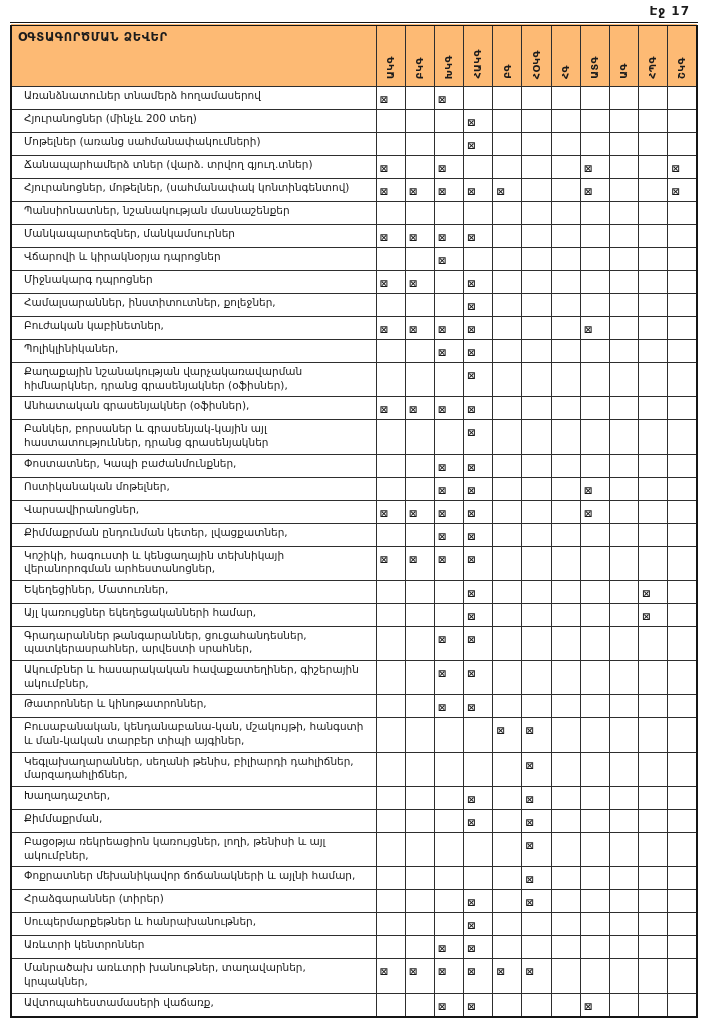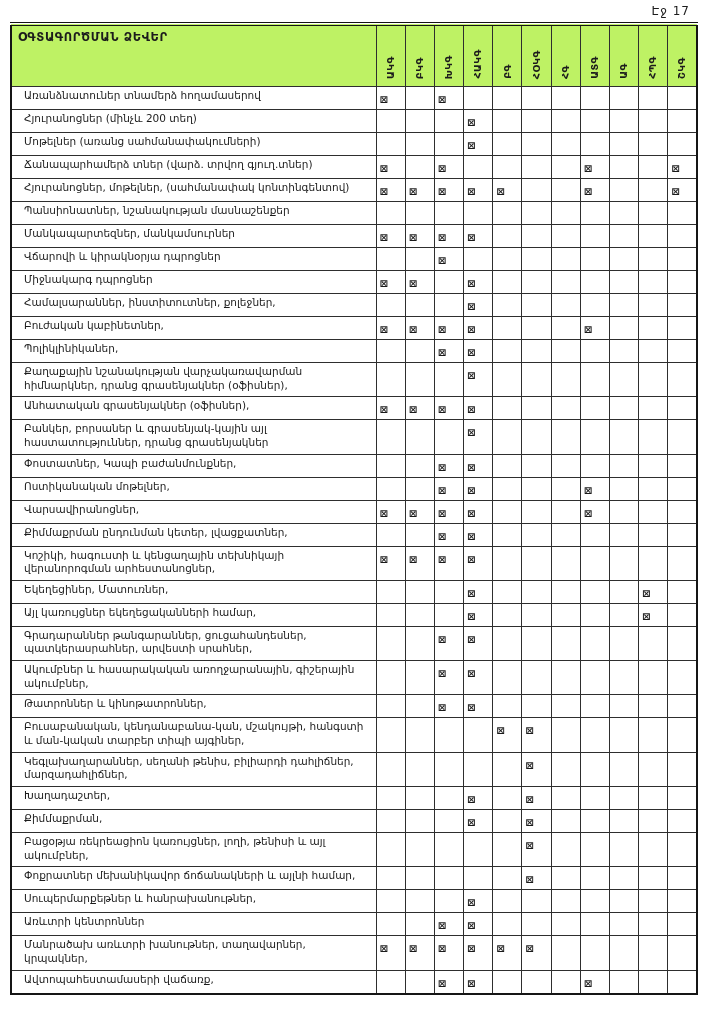--- a/index.html
+++ b/index.html
@@ -4,32 +4,32 @@
 <style>
   html,body { margin:0; padding:0; }
   body {
     width:702px; height:1023px; position:relative;
     background:#ffffff; color:#1c1c1c;
     font-family:"DejaVu Sans", sans-serif;
     overflow:hidden;
   }
   .page-label {
     position:absolute; top:4px; right:12px;
-    font-size:12px; font-weight:normal; letter-spacing:1px;
+    font-size:12px; font-weight:bold; letter-spacing:1px;
   }
   table.usage {
     position:absolute; left:10px; top:22px; width:688px;
     border-collapse:collapse; table-layout:fixed;
     border:2px solid #151515; border-top:4px double #151515;
   }
   table.usage th, table.usage td {
     border:1px solid #2e2e2e;
   }
   col.label-col { width:365px; }
-  thead th { height:52px; background:#bef264; }
+  thead th { height:52px; background:#fdba74; }
   th.title-cell {
     text-align:left; vertical-align:top;
     font-size:11.5px; font-weight:bold; letter-spacing:0.6px;
     padding:4px 6px;
   }
   th.zone-col { vertical-align:bottom; padding:2px 0 3px 0; }
   .vtext {
     display:inline-block;
     writing-mode:vertical-rl; transform:rotate(180deg);
     font-size:9.5px; font-weight:bold; letter-spacing:0.5px;
@@ -402,21 +402,21 @@
         <td class="usage-cell"><span class="check">⊠</span></td>
         <td class="usage-cell"></td>
         <td class="usage-cell"></td>
         <td class="usage-cell"></td>
         <td class="usage-cell"></td>
         <td class="usage-cell"></td>
         <td class="usage-cell"></td>
         <td class="usage-cell"></td>
       </tr>
       <tr>
-        <td class="row-label">Ակումբներ և հասարակական առողջարանային, գիշերային ակումբներ,</td>
+        <td class="row-label">Ակումբներ և հասարակական հավաքատեղիներ, գիշերային ակումբներ,</td>
         <td class="usage-cell"></td>
         <td class="usage-cell"></td>
         <td class="usage-cell"><span class="check">⊠</span></td>
         <td class="usage-cell"><span class="check">⊠</span></td>
         <td class="usage-cell"></td>
         <td class="usage-cell"></td>
         <td class="usage-cell"></td>
         <td class="usage-cell"></td>
         <td class="usage-cell"></td>
         <td class="usage-cell"></td>
@@ -505,20 +505,34 @@
         <td class="usage-cell"></td>
         <td class="usage-cell"></td>
         <td class="usage-cell"></td>
       </tr>
       <tr>
         <td class="row-label">Փոքրատներ մեխանիկավոր ճոճանակների և այլնի համար,</td>
         <td class="usage-cell"></td>
         <td class="usage-cell"></td>
         <td class="usage-cell"></td>
         <td class="usage-cell"></td>
+        <td class="usage-cell"></td>
+        <td class="usage-cell"><span class="check">⊠</span></td>
+        <td class="usage-cell"></td>
+        <td class="usage-cell"></td>
+        <td class="usage-cell"></td>
+        <td class="usage-cell"></td>
+        <td class="usage-cell"></td>
+      </tr>
+      <tr>
+        <td class="row-label">Հրաձգարաններ (տիրեր)</td>
+        <td class="usage-cell"></td>
+        <td class="usage-cell"></td>
+        <td class="usage-cell"></td>
+        <td class="usage-cell"><span class="check">⊠</span></td>
         <td class="usage-cell"></td>
         <td class="usage-cell"><span class="check">⊠</span></td>
         <td class="usage-cell"></td>
         <td class="usage-cell"></td>
         <td class="usage-cell"></td>
         <td class="usage-cell"></td>
         <td class="usage-cell"></td>
       </tr>
       <tr>
         <td class="row-label">Սուպերմարքեթներ և հանրախանութներ,</td>

